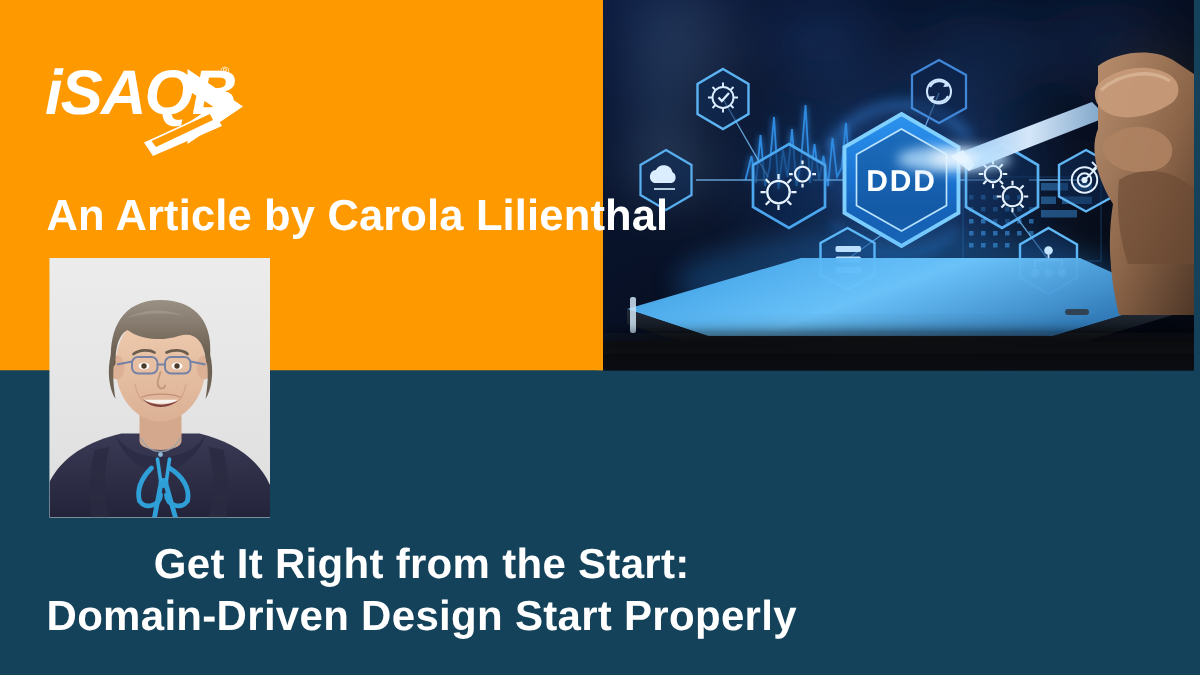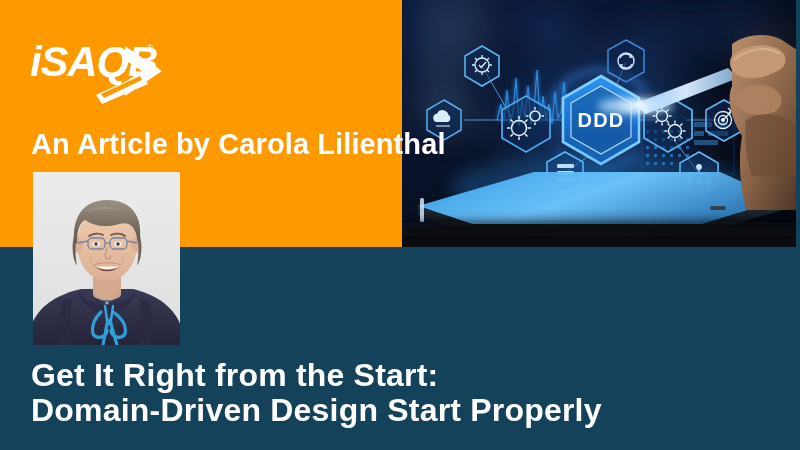--- a/index.html
+++ b/index.html
@@ -74,24 +74,25 @@
     background: #e6e6e6;
     overflow: hidden;
   }
   .portrait svg { display: block; }
   
   .title {
     position: absolute;
     left: 31px;
     top: 358px;
     color: #ffffff;
-    font-size: 32px;
+    font-size: 28px;
     font-weight: bold;
     line-height: 35px;
     letter-spacing: 0.2px;
+    text-align: center;
   }
   .title .line { display: block; white-space: nowrap; }
   
   .hero {
     position: absolute;
     left: 402px;
     top: 0;
     width: 394px;
     height: 247px;
     overflow: hidden;

